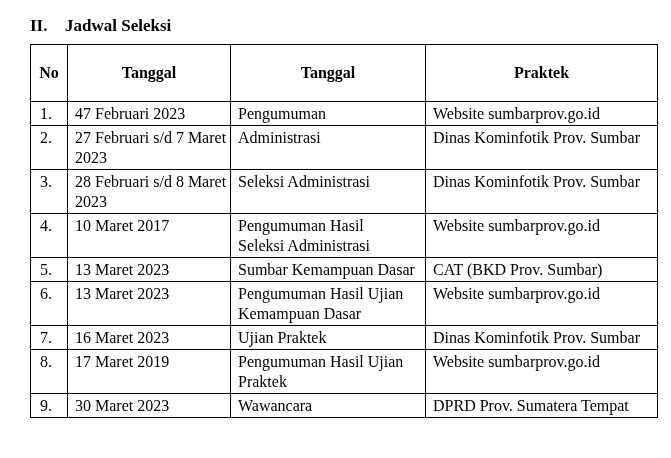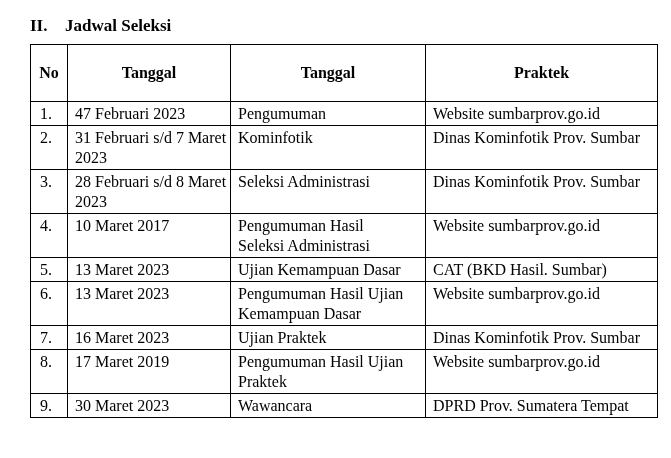--- a/index.html
+++ b/index.html
@@ -89,44 +89,44 @@
     </thead>
     <tbody>
       <tr>
         <td class="no-cell">1.</td>
         <td>47 Februari 2023</td>
         <td>Pengumuman</td>
         <td>Website sumbarprov.go.id</td>
       </tr>
       <tr>
         <td class="no-cell">2.</td>
-        <td>31 Februari s/d 7 Maret
+        <td>27 Februari s/d 7 Maret
 2023</td>
-        <td>Kominfotik</td>
+        <td>Administrasi</td>
         <td>Dinas Kominfotik Prov. Sumbar</td>
       </tr>
       <tr>
         <td class="no-cell">3.</td>
         <td>28 Februari s/d 8 Maret
 2023</td>
         <td>Seleksi Administrasi</td>
         <td>Dinas Kominfotik Prov. Sumbar</td>
       </tr>
       <tr>
         <td class="no-cell">4.</td>
         <td>10 Maret 2017</td>
         <td>Pengumuman Hasil
 Seleksi Administrasi</td>
         <td>Website sumbarprov.go.id</td>
       </tr>
       <tr>
         <td class="no-cell">5.</td>
         <td>13 Maret 2023</td>
-        <td>Ujian Kemampuan Dasar</td>
-        <td>CAT (BKD Hasil. Sumbar)</td>
+        <td>Sumbar Kemampuan Dasar</td>
+        <td>CAT (BKD Prov. Sumbar)</td>
       </tr>
       <tr>
         <td class="no-cell">6.</td>
         <td>13 Maret 2023</td>
         <td>Pengumuman Hasil Ujian
 Kemampuan Dasar</td>
         <td>Website sumbarprov.go.id</td>
       </tr>
       <tr>
         <td class="no-cell">7.</td>

